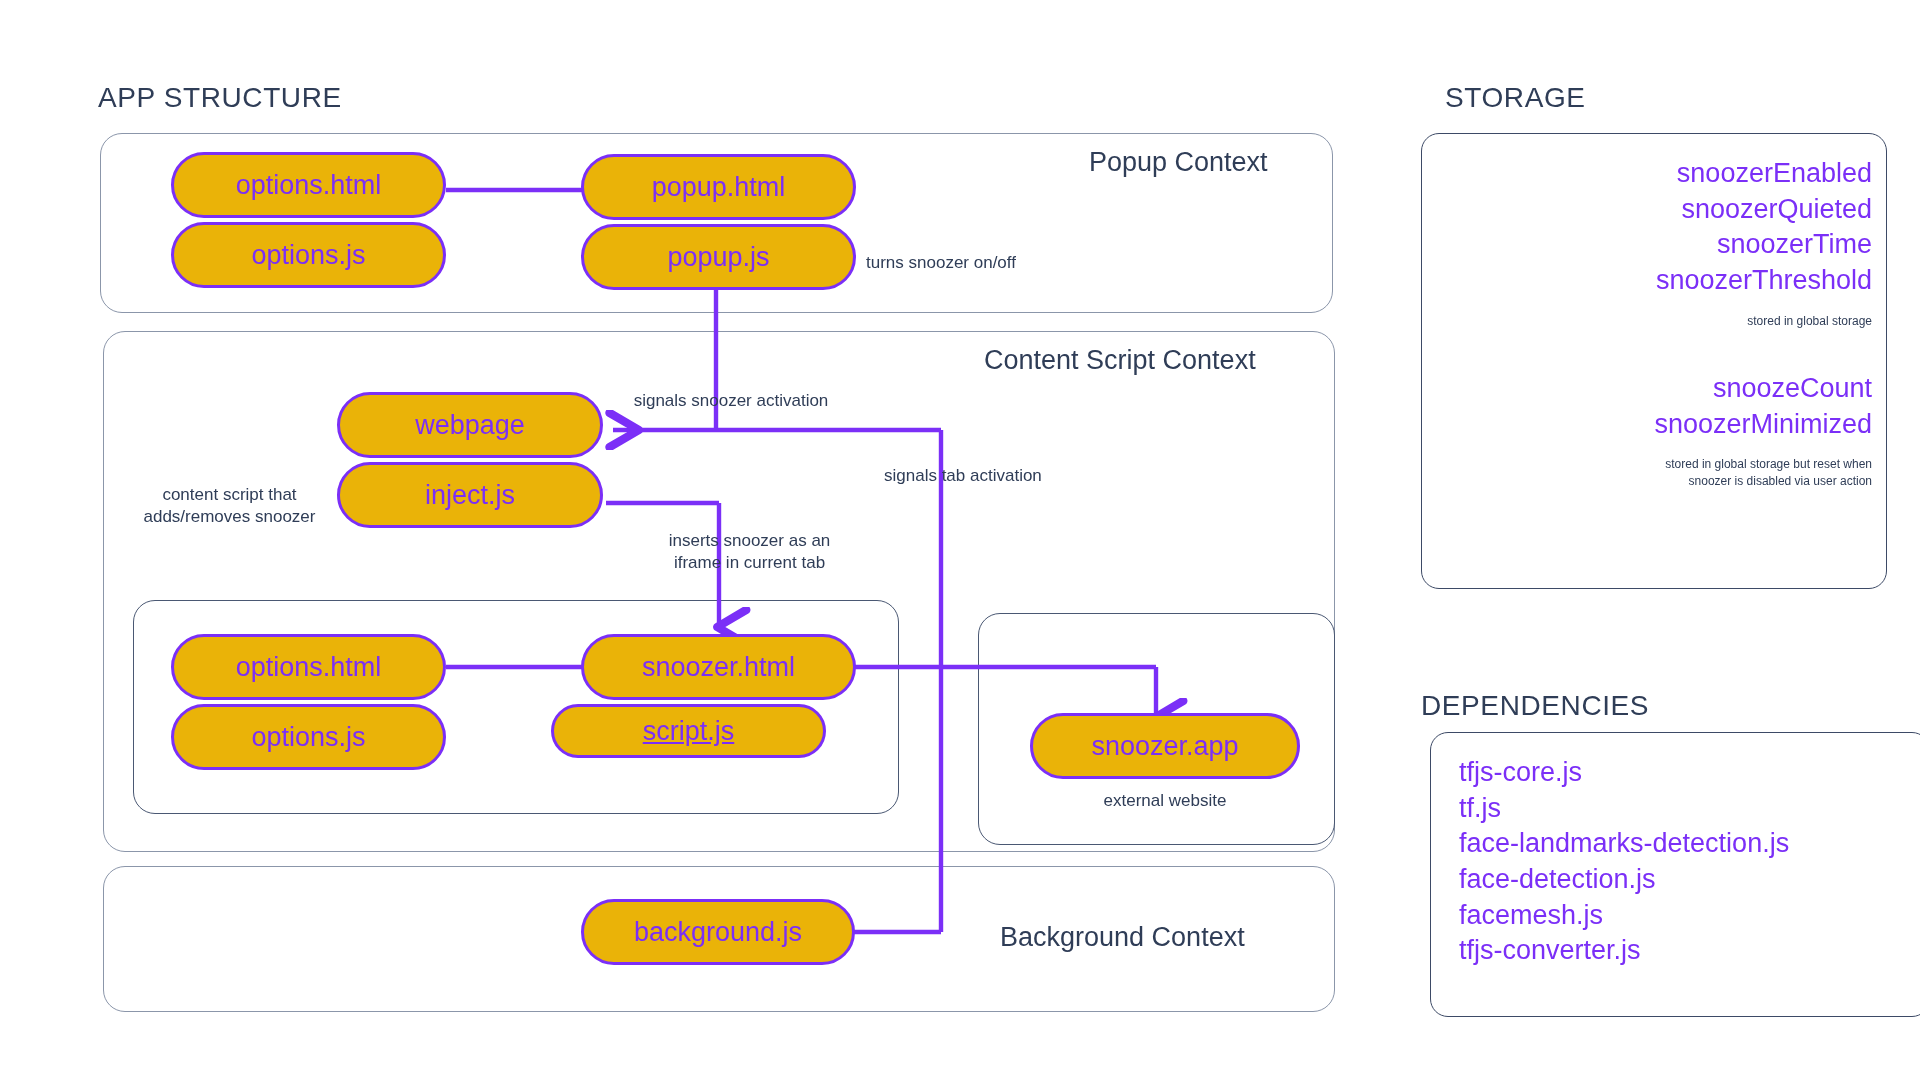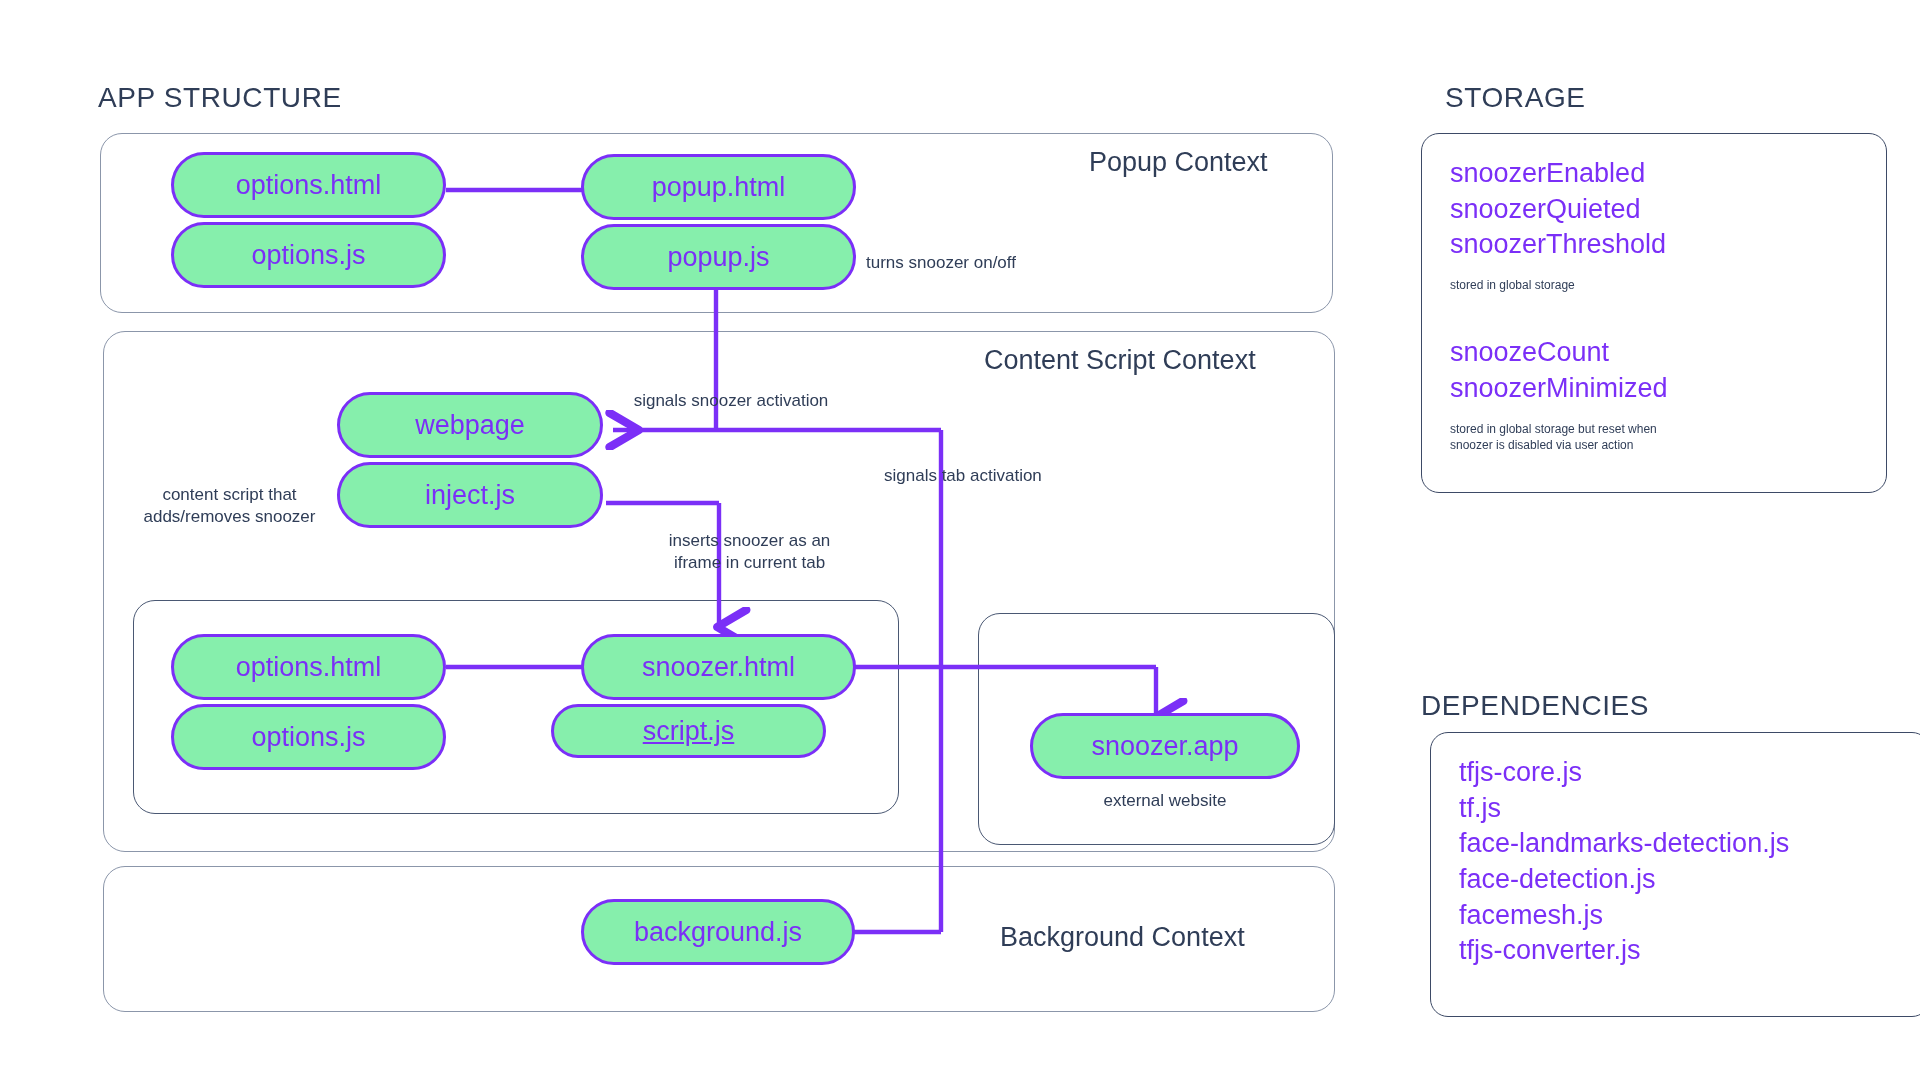--- a/index.html
+++ b/index.html
@@ -50,21 +50,21 @@
     font-size: 27px;
     color: #2f3d57;
     white-space: nowrap;
     font-weight: 400;
   }
 
   
   .pill {
     position: absolute;
     box-sizing: border-box;
-    background: #86efac;
+    background: #eab308;
     border: 3.4px solid #7b2ff7;
     border-radius: 999px;
     display: flex;
     align-items: center;
     justify-content: center;
     color: #7b2ff7;
     font-size: 27px;
     white-space: nowrap;
     z-index: 3;
   }
@@ -200,26 +200,27 @@
   <div class="pill" style="left:1030px; top:713px; width:270px; height:66px;">snoozer.app</div>
 
   <div class="note center" style="left:1030px; top:790px; width:270px;">external website</div>
 
   <div class="context-box" style="left:103px; top:866px; width:1232px; height:146px;"></div>
   <div class="context-title" style="left:1000px; top:922px;">Background Context</div>
 
 
   <div class="pill" style="left:581px; top:899px; width:274px; height:66px;">background.js</div>
 
-  <div class="panel" style="left:1421px; top:133px; width:466px; height:360px;">
+  <div class="panel" style="left:1421px; top:133px; width:466px; height:456px;text-align:right;">
     <div class="panel-inner">
 
       <div class="panel-group">
         <div class="panel-item">snoozerEnabled</div>
         <div class="panel-item">snoozerQuieted</div>
+        <div class="panel-item">snoozerTime</div>
         <div class="panel-item">snoozerThreshold</div>
         <div class="panel-caption">stored in global storage</div>
       </div>
 
       <div class="panel-group">
         <div class="panel-item">snoozeCount</div>
         <div class="panel-item">snoozerMinimized</div>
         <div class="panel-caption">stored in global storage but reset when
 snoozer is disabled via user action</div>
       </div>

